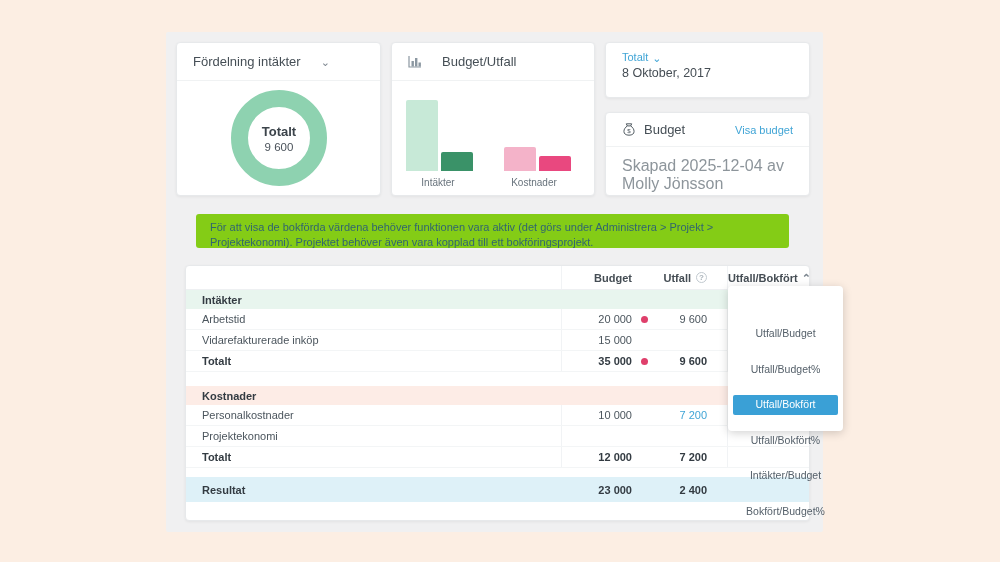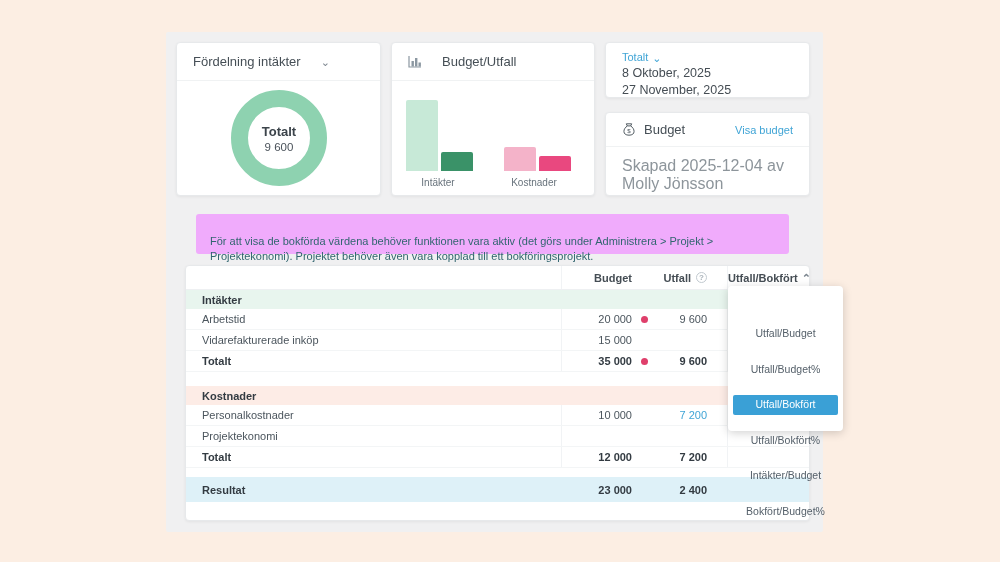--- a/index.html
+++ b/index.html
@@ -45,21 +45,21 @@
   .period-selector .chev { color:#41a5d6; }
   .period-dates { font-size:12.5px; color:#454d54; line-height:17px; margin-top:2px; }
 
   #budget-card .card-head { height:34px; justify-content:space-between; }
   .head-left { display:flex; align-items:center; gap:8px; }
   .link { color:#41a5d6; font-size:11px; cursor:pointer; }
   .created { padding:10px 16px; font-size:16px; color:#8d959b; }
 
   
   #banner { position:absolute; left:196px; top:214px; width:593px; height:34px;
-    background:#f0abfc; border-radius:3px; padding:20px 14px;
+    background:#84cc16; border-radius:3px; padding:6px 14px;
     font-size:11px; line-height:15px; color:#31656f; }
 
   
   #table-card { left:185px; top:265px; width:625px; height:256px; overflow:hidden; }
   .trow { display:grid; grid-template-columns:375px 71px 24px 51px 20px 1fr;
     align-items:center; font-size:11px; color:#4b555d; }
   .thead { height:24px; font-weight:bold; color:#454d54; border-bottom:1px solid #eef0f2; }
   .c-label { padding-left:16px; }
   .c-num { text-align:right; }
   .c-dot { display:flex; justify-content:center; }
@@ -134,22 +134,21 @@
         <div class="bar-label g1">Kostnader</div>
       </div>
   </div>
 
   <div class="card" id="period-card">
     <div class="period-selector">
       <span>Totalt</span>
       <span class="chev">⌄</span>
     </div>
     <div class="period-dates">
-      <div>8 Oktober, 2025</div>
-      <div>27 November, 2025</div>
+      <div>8 Oktober, 2017</div>
     </div>
   </div>
 
   <div class="card" id="budget-card">
     <div class="card-head">
       <span class="head-left">
         <span style="display:inline-flex;">
           <svg width="14" height="15" viewBox="0 0 16 17" fill="none" stroke="#4a545c" stroke-width="1.1">
             <path d="M6.1 4.4 L4.9 2h6.2 L9.9 4.4"></path>
             <path d="M6.1 4.4 h3.8 c2.5 1.7 3.9 4 3.9 6.3 0 2.7-2.1 4.3-5.8 4.3 s-5.8-1.6-5.8-4.3 c0-2.3 1.4-4.6 3.9-6.3 z"></path>

